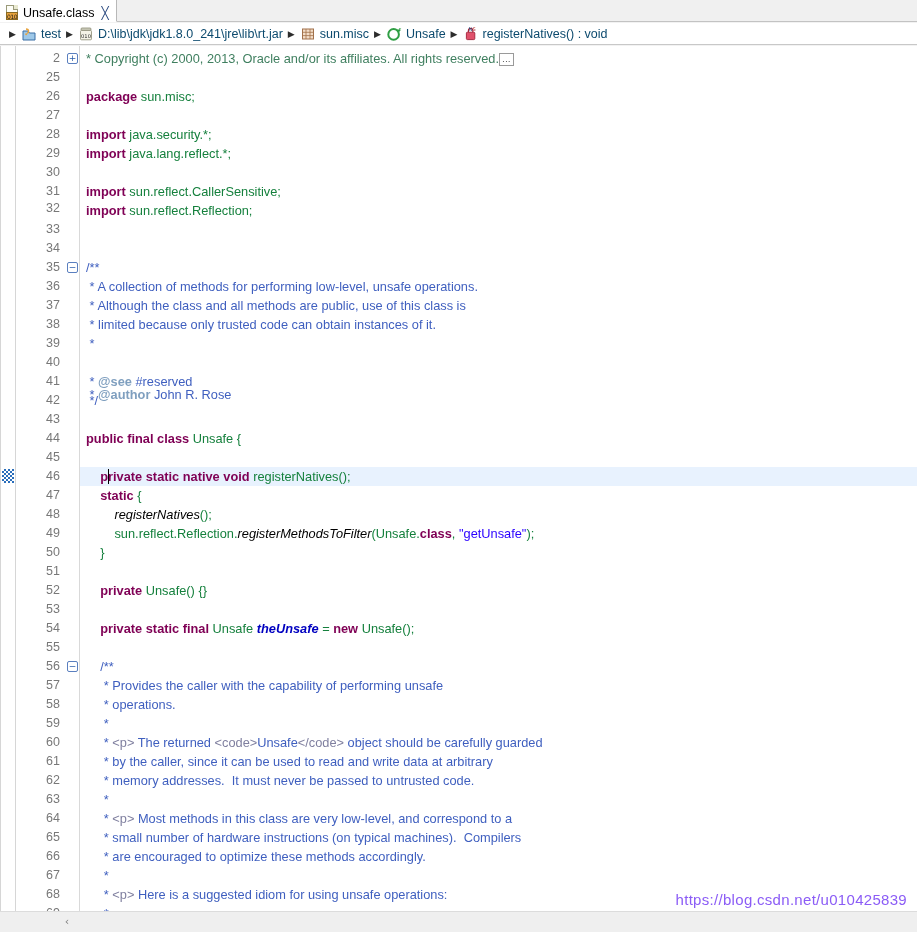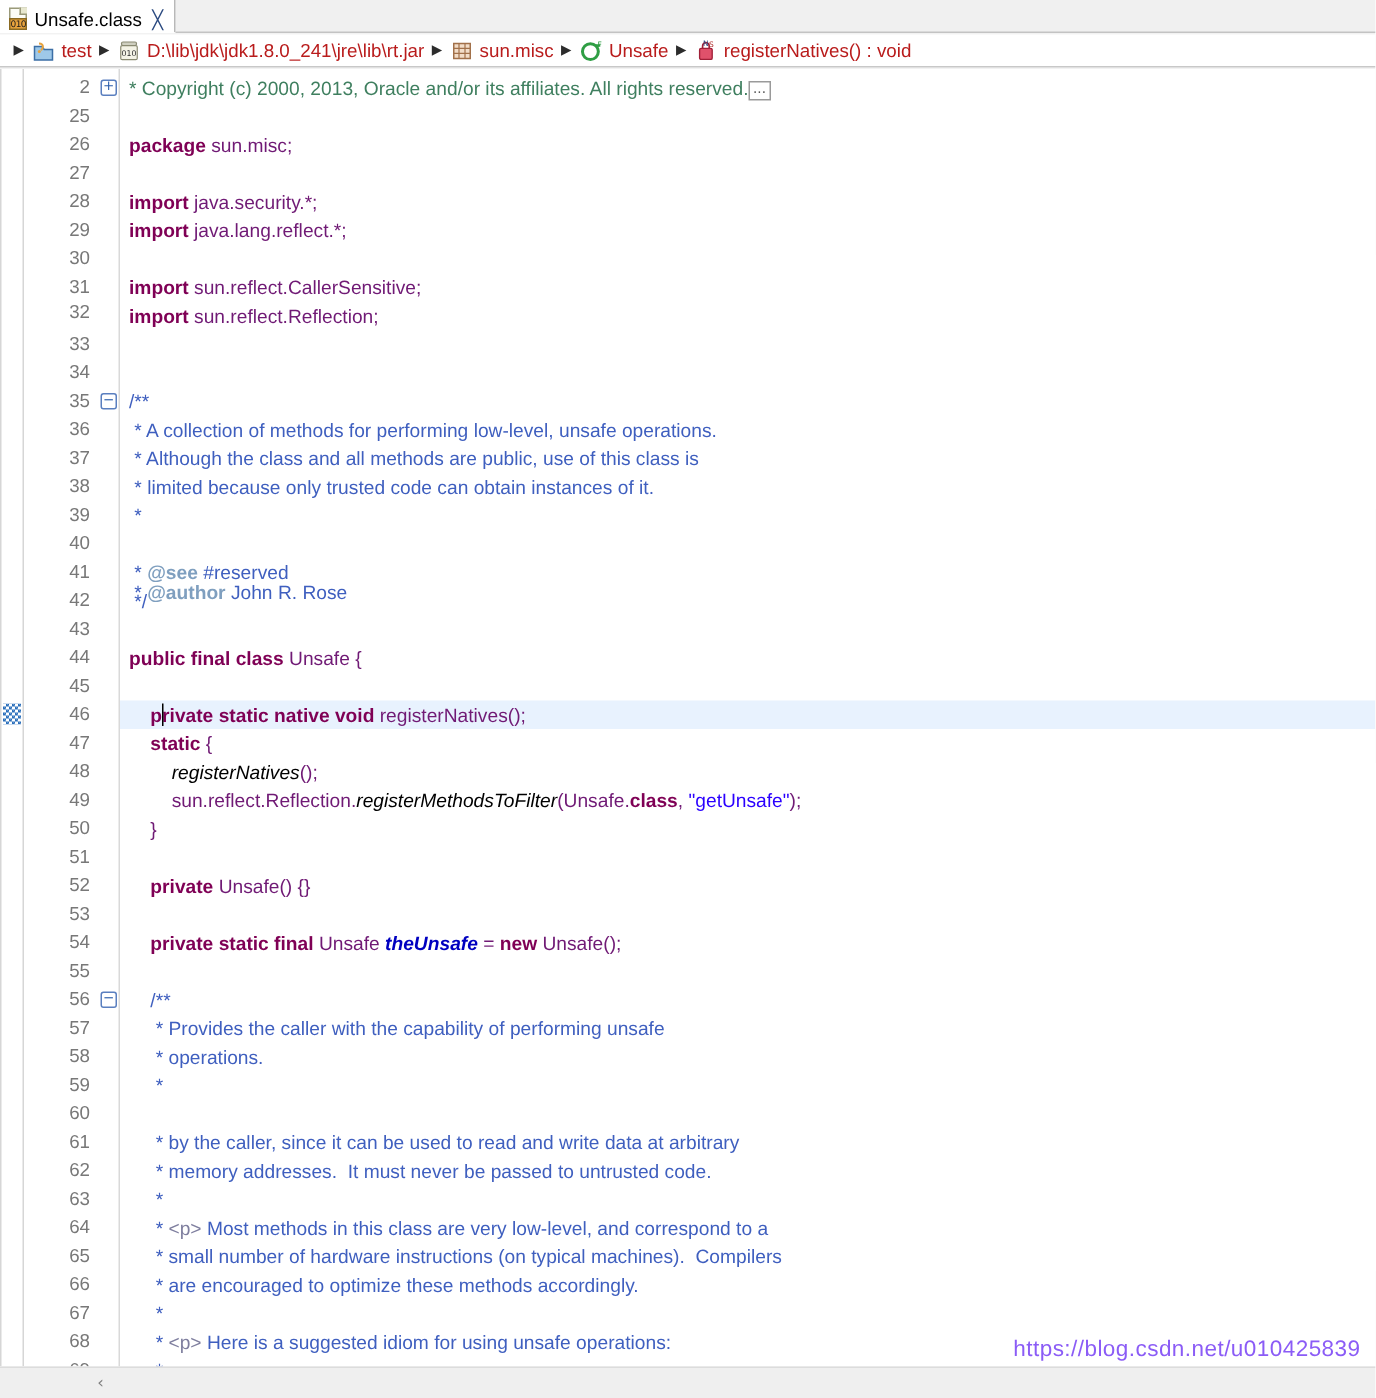--- a/index.html
+++ b/index.html
@@ -54,21 +54,21 @@
   .breadcrumb {
     position: absolute; left: 0; top: 23px; width: 917px; height: 22px;
     background: #ffffff;
     border-bottom: 1px solid #c8c8c8;
     display: flex; align-items: center;
     padding-left: 4px;
     font-size: 12.5px; color: #000;
     white-space: nowrap; overflow: hidden;
   }
   .crumb { display: flex; align-items: center; gap: 4px; }
-  .crumb-label { font-size: 12.5px; color: #b91c1c; }
+  .crumb-label { font-size: 12.5px; color: #0c4a6e; }
   .crumb-sep {
     color: #2c2c2c; font-size: 9px; padding: 0 5px;
     font-family: "DejaVu Sans", sans-serif;
   }
 
   .ic { width: 16px; height: 16px; flex: 0 0 16px; display: block; }
 
   
   .editor {
     position: absolute; left: 0; top: 46px; width: 917px; height: 865px;
@@ -135,21 +135,21 @@
 
   
   .kw      { color: #7f0055; font-weight: bold; }
   .cmt     { color: #3f7f5f; }
   .jdoc    { color: #3f5fbf; }
   .jdoctag { color: #7f9fbf; font-weight: bold; }
   .jdochtm { color: #7f7f9f; }
   .str     { color: #2a00ff; }
   .field   { color: #0000c0; font-weight: bold; font-style: italic; }
   .stmeth  { color: #000000; font-style: italic; }
-  .plain   { color: #701a75; }
+  .plain   { color: #15803d; }
 
   .fold-ellipsis {
     display: inline-block; border: 1px solid #9a9a9a; background: #ffffff;
     color: #555; font-size: 9px; line-height: 10px; height: 13px;
     padding: 0 2px; vertical-align: 1px; letter-spacing: 0px;
     font-family: "DejaVu Sans", sans-serif;
   }
 
   .caret {
     position: absolute; width: 1px; background: #000;
@@ -342,20 +342,21 @@
         <div class="crow" style="top: 497px;"><span class="plain">    }</span></div>
         <div class="crow" style="top: 516px;"></div>
         <div class="crow" style="top: 535px;"><span class="plain">    </span><span class="kw">private</span><span class="plain"> Unsafe() {}</span></div>
         <div class="crow" style="top: 554px;"></div>
         <div class="crow" style="top: 573px;"><span class="plain">    </span><span class="kw">private static final</span><span class="plain"> Unsafe </span><span class="field">theUnsafe</span><span class="plain"> = </span><span class="kw">new</span><span class="plain"> Unsafe();</span></div>
         <div class="crow" style="top: 592px;"></div>
         <div class="crow" style="top: 611px;"><span class="jdoc">    /**</span></div>
         <div class="crow" style="top: 630px;"><span class="jdoc">     * Provides the caller with the capability of performing unsafe</span></div>
         <div class="crow" style="top: 649px;"><span class="jdoc">     * operations.</span></div>
         <div class="crow" style="top: 668px;"><span class="jdoc">     *</span></div>
+        <div class="crow" style="top: 687px;"><span class="jdoc">     * </span><span class="jdochtm">&lt;p&gt;</span><span class="jdoc"> The returned </span><span class="jdochtm">&lt;code&gt;</span><span class="jdoc">Unsafe</span><span class="jdochtm">&lt;/code&gt;</span><span class="jdoc"> object should be carefully guarded</span></div>
         <div class="crow" style="top: 706px;"><span class="jdoc">     * by the caller, since it can be used to read and write data at arbitrary</span></div>
         <div class="crow" style="top: 725px;"><span class="jdoc">     * memory addresses.  It must never be passed to untrusted code.</span></div>
         <div class="crow" style="top: 744px;"><span class="jdoc">     *</span></div>
         <div class="crow" style="top: 763px;"><span class="jdoc">     * </span><span class="jdochtm">&lt;p&gt;</span><span class="jdoc"> Most methods in this class are very low-level, and correspond to a</span></div>
         <div class="crow" style="top: 782px;"><span class="jdoc">     * small number of hardware instructions (on typical machines).  Compilers</span></div>
         <div class="crow" style="top: 801px;"><span class="jdoc">     * are encouraged to optimize these methods accordingly.</span></div>
         <div class="crow" style="top: 820px;"><span class="jdoc">     *</span></div>
         <div class="crow" style="top: 839px;"><span class="jdoc">     * </span><span class="jdochtm">&lt;p&gt;</span><span class="jdoc"> Here is a suggested idiom for using unsafe operations:</span></div>
         <div class="crow" style="top: 858px;"><span class="jdoc">     *</span></div>
         <div class="caret" style="left: 28.0469px; top: 423px;"></div>

